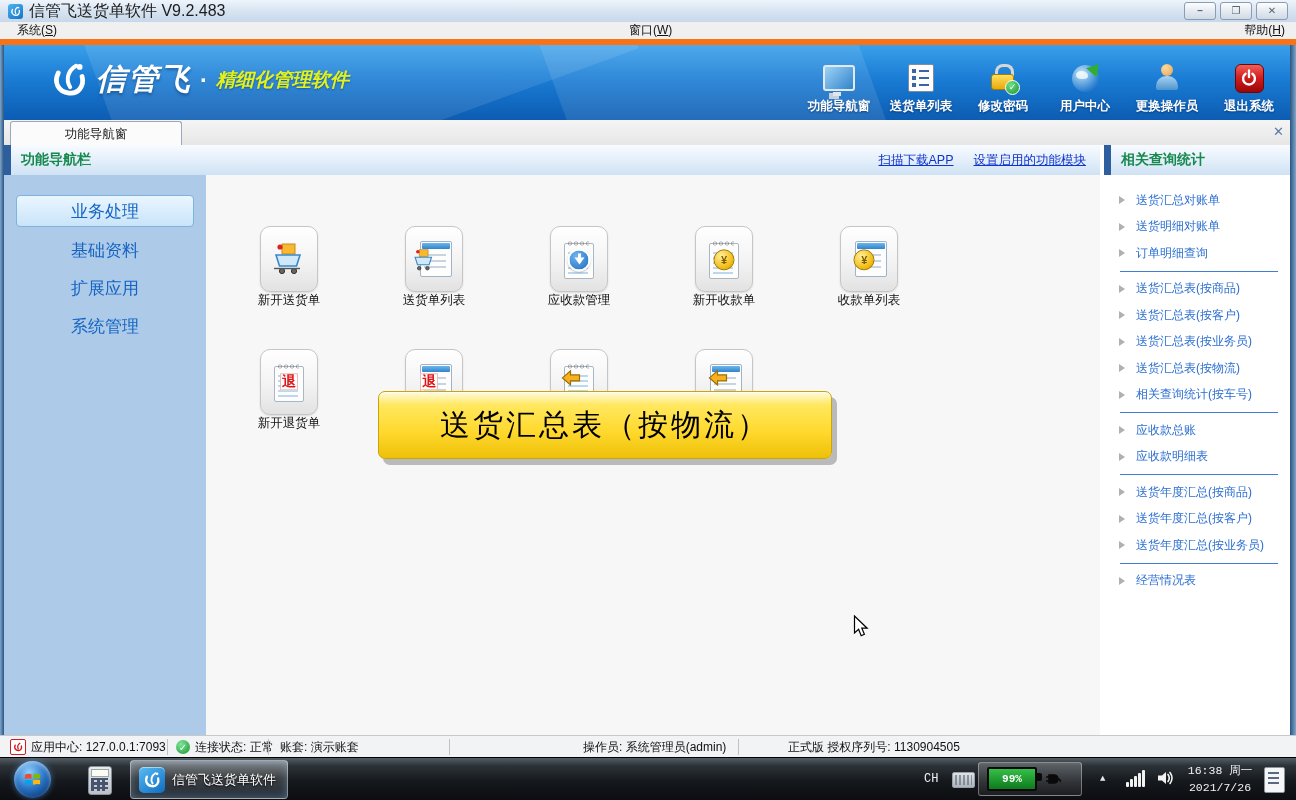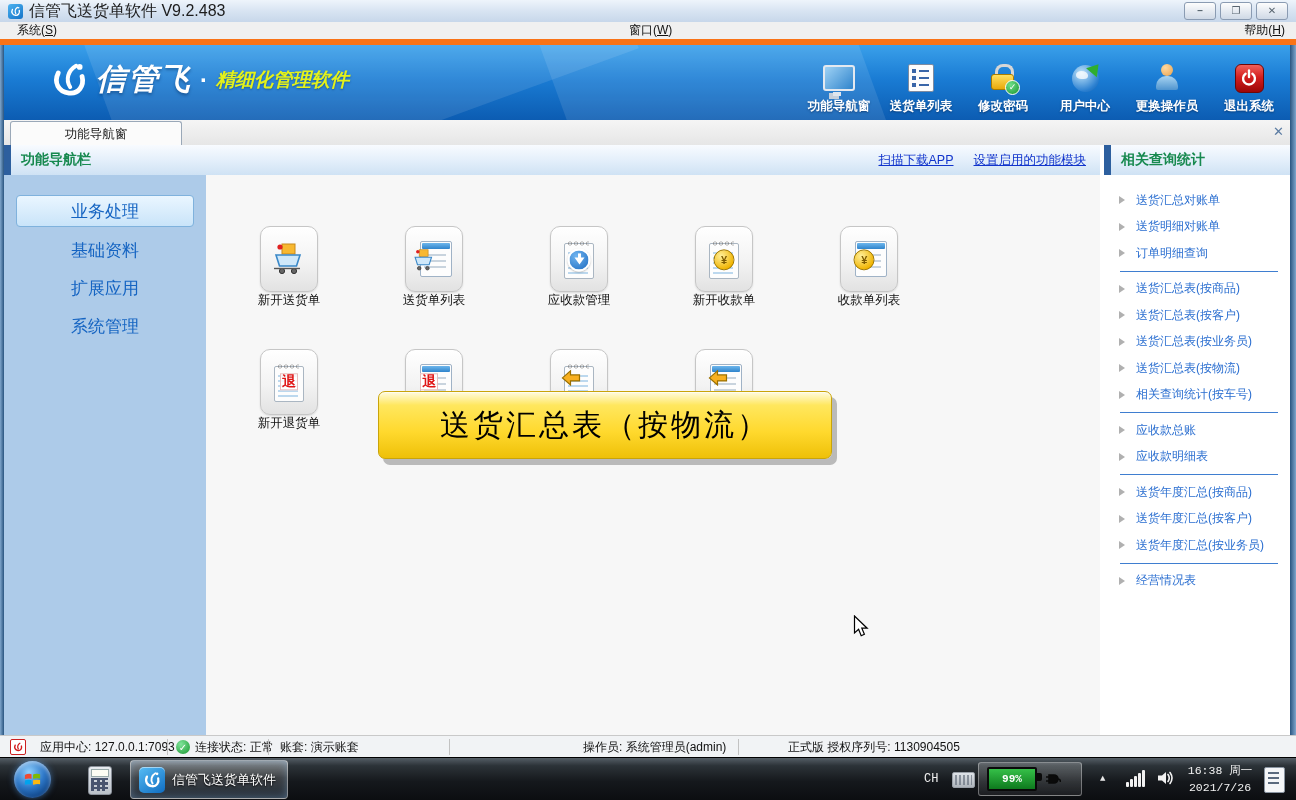--- a/index.html
+++ b/index.html
@@ -495,21 +495,21 @@
 <div class="win-border-r"></div>
 
 <div class="statusbar">
   <span class="sb-abs" style="left:10px;">
     <span class="st-appico">
       <svg width="10" height="10" viewBox="0 0 32 32">
           <path d="M7 10 C3 18 7 26 16 27 C24 28 29 21 27 13" stroke="#d01818" stroke-width="4.5" fill="none" stroke-linecap="round"></path>
           <path d="M22 4 C15 8 13 16 17 22" stroke="#d01818" stroke-width="4" fill="none" stroke-linecap="round"></path>
         </svg>
     </span>
-    <span style="margin-left:14px">应用中心: 127.0.0.1:7093</span>
+    <span style="margin-left:5px">应用中心: 127.0.0.1:7093</span>
   </span>
   <span class="sep" style="left:167px;"></span>
   <span class="sb-abs" style="left:176px;">
     <span class="st-chk">✓</span>
     <span>连接状态: 正常</span>
   </span>
   <span class="sep" style="left:268px;"></span>
   <span class="sb-abs" style="left:280px;">账套: 演示账套</span>
   <span class="sep" style="left:449px;"></span>
   <span class="sb-abs" style="left:583px;">操作员: 系统管理员(admin)</span>

